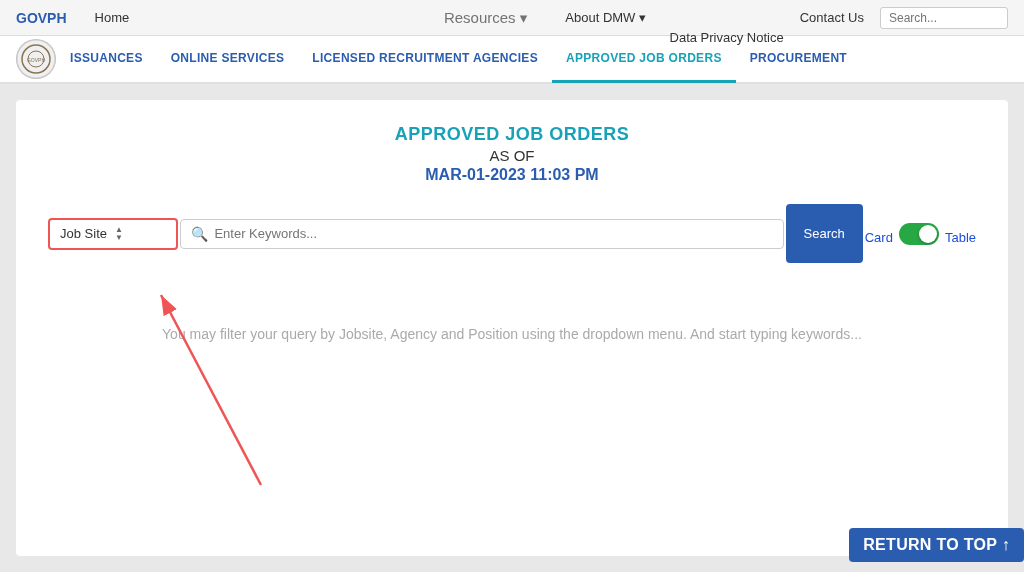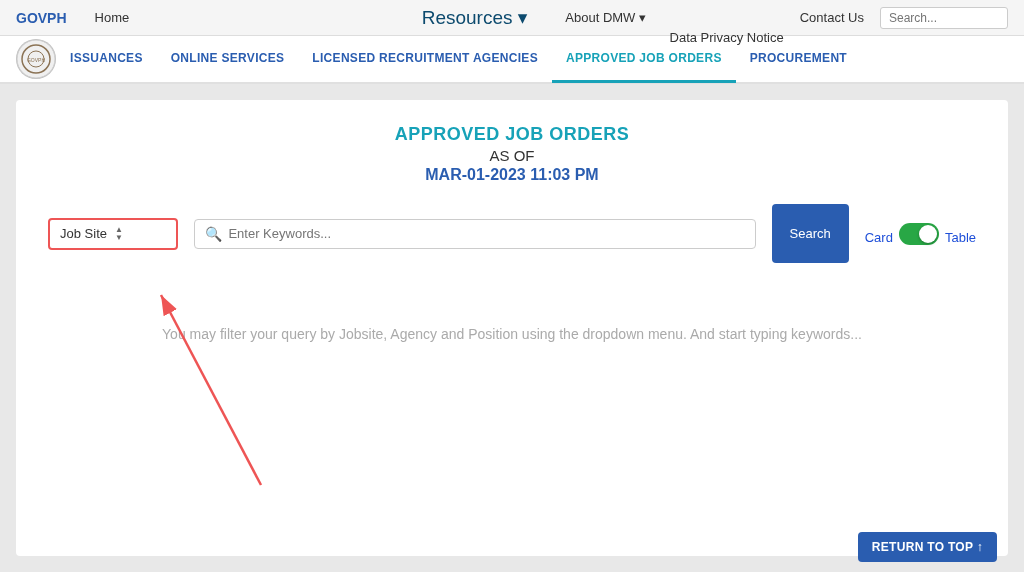--- a/index.html
+++ b/index.html
@@ -135,21 +135,21 @@
     .page-title .title-line3 {
       color: #2a5db0;
       font-weight: bold;
       font-size: 16px;
     }
 
     
     .search-row {
       display: flex;
       align-items: center;
-      gap: 16px;
+      gap: 2px;
       margin-bottom: 24px;
     }
     .job-site-select {
       border: 2px solid #e55;
       border-radius: 4px;
       padding: 6px 10px;
       font-size: 13px;
       color: #333;
       background: #fff;
       display: flex;
@@ -228,27 +228,27 @@
       color: #aaa;
       font-size: 14px;
       margin-top: 60px;
       line-height: 1.6;
     }
 
     
     .return-to-top {
       position: fixed;
       bottom: 10px;
-      right: 27px;
+      right: 0;
       background: #2a5db0;
       color: #fff;
       border: none;
       border-radius: 4px;
       padding: 8px 14px;
-      font-size: 12px;
+      font-size: 16px;
       font-weight: bold;
       cursor: pointer;
       letter-spacing: 0.3px;
     }
 
     
     .arrow-overlay {
       position: absolute;
       left: 0;
       top: 0;
@@ -257,21 +257,21 @@
       pointer-events: none;
     }
   </style>
 </head>
 <body>
 
 <div class="top-bar">
   <span class="top-bar-logo">GOVPH</span>
   <div class="top-bar-nav">
     <a href="#" class="top-bar-nav" style="color:#333;text-decoration:none;padding:4px 8px;font-size:13px;">Home</a>
-    <a href="#" style="color:#0c4a6e;text-decoration:none;padding:4px 8px;font-size:19px;">Resources ▾</a>
+    <a href="#" style="color:#737373;text-decoration:none;padding:4px 8px;font-size:15px;">Resources ▾</a>
     <a href="#" style="color:#333;text-decoration:none;padding:4px 8px;font-size:13px;">About DMW ▾</a>
   </div>
   <div class="top-bar-right">
     <a href="#" style="color:#333;text-decoration:none;font-size:13px;margin-top:40px;">Data Privacy Notice</a>
     <a href="#" style="color:#333;text-decoration:none;font-size:13px;">Contact Us</a>
     <input class="search-top" type="text" placeholder="Search..." style="">
   </div>
 </div>
 
 <div class="nav-bar">

